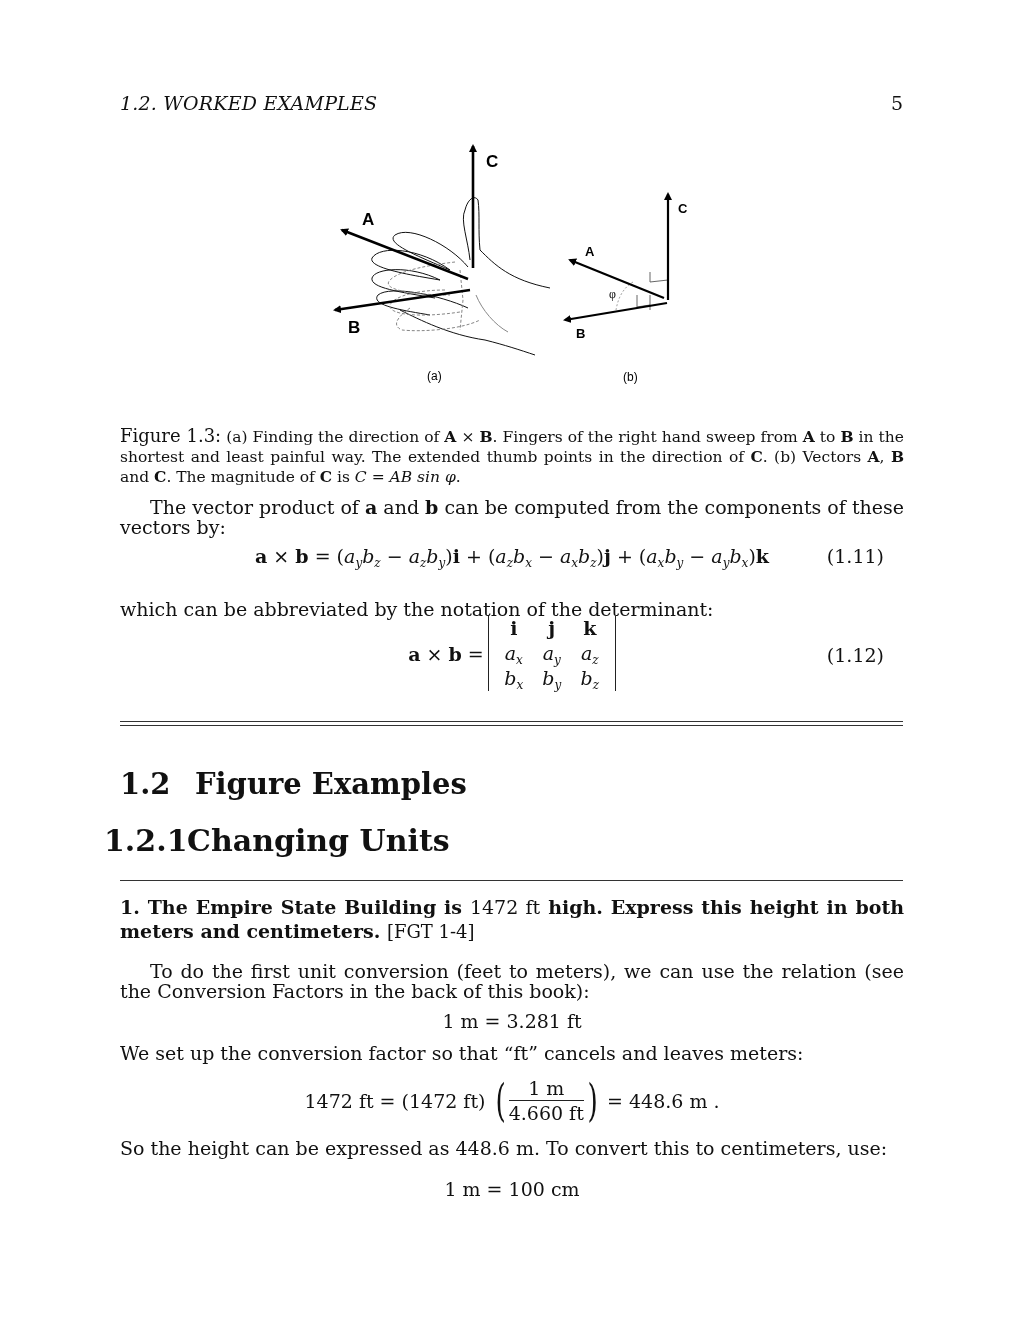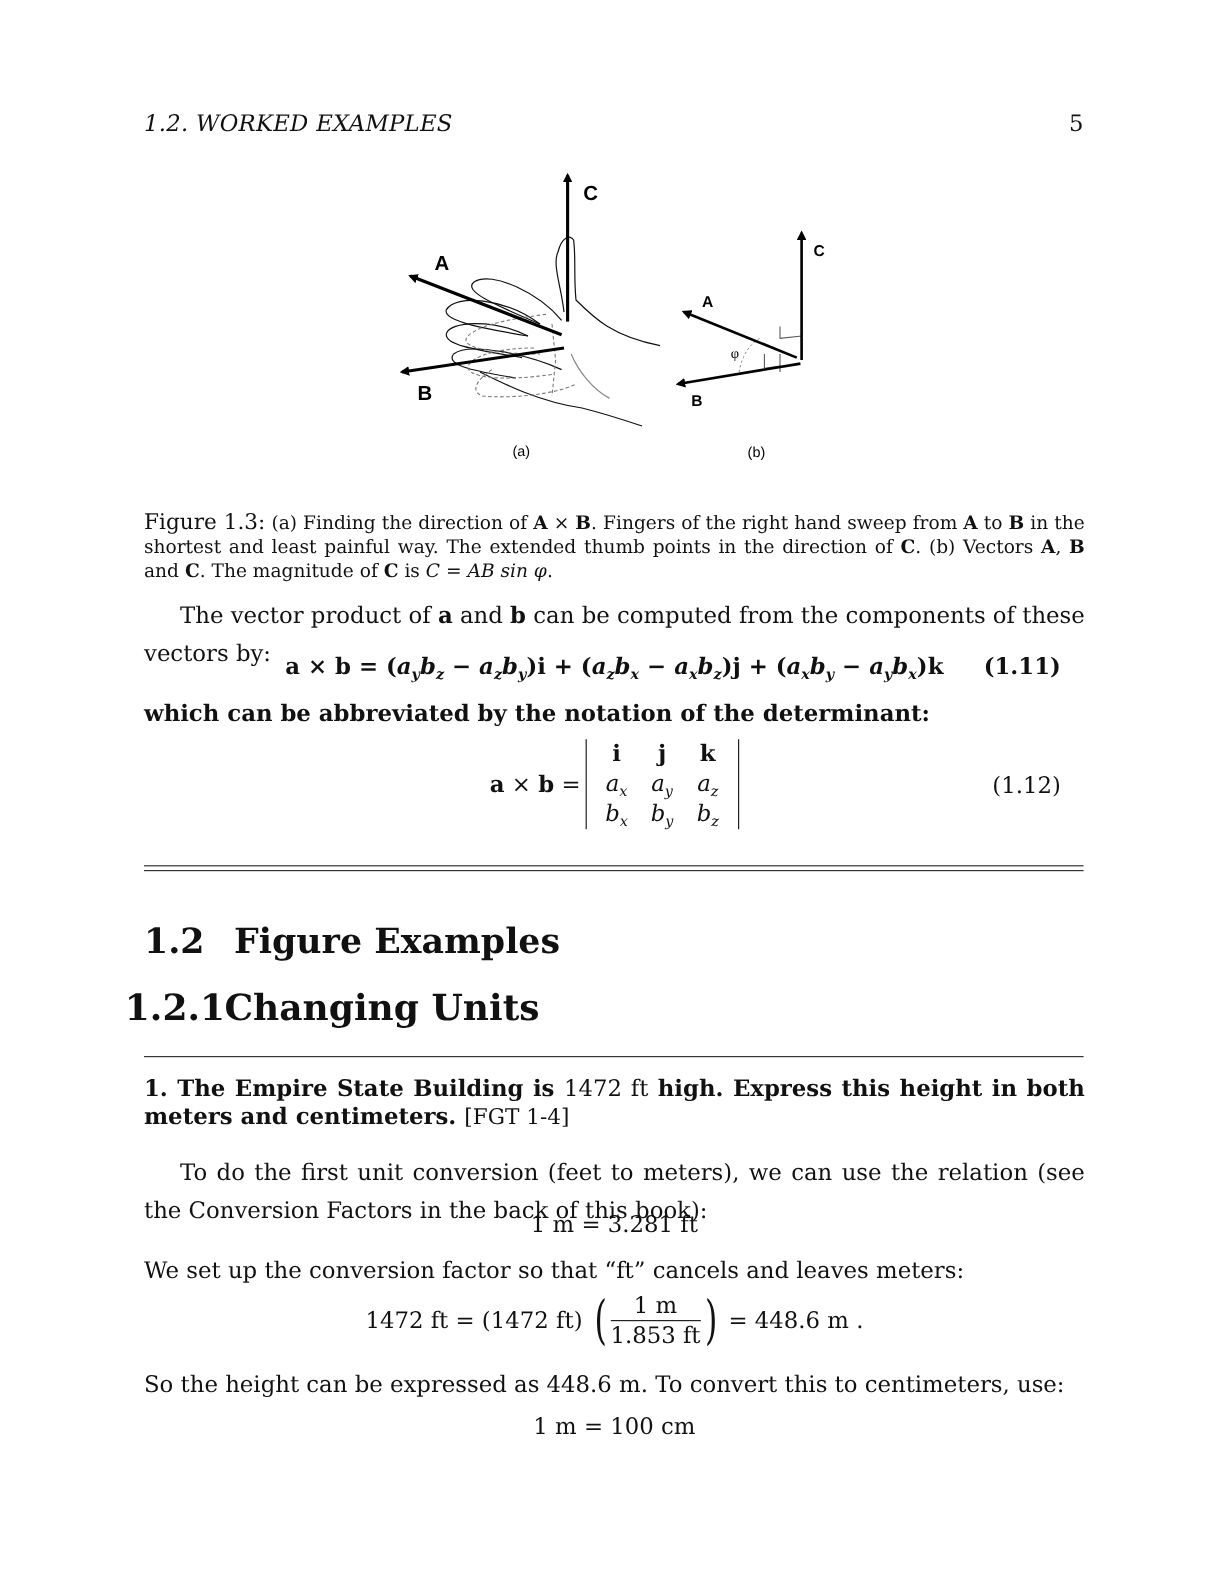--- a/index.html
+++ b/index.html
@@ -6,21 +6,21 @@
   body { width: 1023px; height: 1324px; position: relative; overflow: hidden;
          font-family: "DejaVu Serif", "Liberation Serif", serif; color: #111; }
   .abs { position: absolute; }
   .serif { font-family: "Liberation Serif", "DejaVu Serif", serif; }
   .sans { font-family: "Liberation Sans", "DejaVu Sans", sans-serif; }
   .running-head { left: 120px; top: 92px; font-size: 19px; font-style: italic; letter-spacing: 0.2px; }
   .page-num { right: 120px; top: 92px; font-size: 19px; }
   .figure { left: 320px; top: 140px; width: 380px; height: 250px; }
   .caption { left: 120px; top: 426px; width: 784px; font-size: 15.5px; line-height: 20px; text-align: justify; }
   .caption .fig-lbl { font-size: 18px; }
-  .para { left: 120px; width: 784px; font-size: 19px; line-height: 32px; text-align: justify; }
+  .para { left: 120px; width: 784px; font-size: 19px; line-height: 20px; text-align: justify; }
   .indent { text-indent: 30px; }
   .eq { left: 120px; width: 784px; font-size: 19px; text-align: center; }
   .eqnum { position: absolute; right: 20px; }
   .hr-double { left: 120px; width: 783px; border-top: 1px solid #333; height: 3px; border-bottom: 1px solid #333; }
   .hr { left: 120px; width: 783px; border-top: 1px solid #333; }
   .sec { left: 120px; font-size: 29px; font-weight: bold; }
   .sec .num { display: inline-block; width: 75px; }
   .subsec { left: 104px; font-size: 30px; font-weight: bold; }
   .subsec .num { display: inline-block; width: 83px; }
   .problem { left: 120px; width: 784px; font-size: 19px; line-height: 24px; font-weight: bold; text-align: justify; }
@@ -91,26 +91,26 @@
   </svg>
 </div>
 
 <div class="abs caption">
   <span class="fig-lbl">Figure 1.3:</span>
   <span>(a) Finding the direction of </span><b>A</b><span> × </span><b>B</b><span>. Fingers of the right hand sweep from </span><b>A</b><span> to </span><b>B</b><span> in the shortest and least painful way. The extended thumb points in the direction of </span><b>C</b><span>. (b) Vectors </span><b>A</b><span>, </span><b>B</b><span> and </span><b>C</b><span>. The magnitude of </span><b>C</b><span> is </span><i>C = AB sin φ</i><span>.</span>
 </div>
 
 <div class="abs para indent" style="top:497px;"><span>The vector product of </span><b>a</b><span> and </span><b>b</b><span> can be computed from the components of these vectors by:</span></div>
 
-<div class="abs eq" style="top:545px;font-weight:bold;">
+<div class="abs eq" style="top:545px;">
   <span><b>a</b> × <b>b</b> = (<i>a</i><sub><i>y</i></sub><i>b</i><sub><i>z</i></sub> − <i>a</i><sub><i>z</i></sub><i>b</i><sub><i>y</i></sub>)<b>i</b> + (<i>a</i><sub><i>z</i></sub><i>b</i><sub><i>x</i></sub> − <i>a</i><sub><i>x</i></sub><i>b</i><sub><i>z</i></sub>)<b>j</b> + (<i>a</i><sub><i>x</i></sub><i>b</i><sub><i>y</i></sub> − <i>a</i><sub><i>y</i></sub><i>b</i><sub><i>x</i></sub>)<b>k</b></span>
   <span class="eqnum">(1.11)</span>
 </div>
 
-<div class="abs para" style="top:579px;font-weight:bold;">which can be abbreviated by the notation of the determinant:</div>
+<div class="abs para" style="top:599px;">which can be abbreviated by the notation of the determinant:</div>
 
 <div class="abs eq" style="top:616px;">
   <span style="display:inline-block; vertical-align:middle; margin-right:4px;"><b>a</b> × <b>b</b> =</span><span class="det">
     <table>
       <tbody>
           <tr>
             <td><b>i</b></td>
             <td><b>j</b></td>
             <td><b>k</b></td>
           </tr>
@@ -139,18 +139,18 @@
 <div class="abs hr" style="top:880px;"></div>
 
 <div class="abs problem" style="top:895px;"><span>1. The Empire State Building is </span><span class="nb">1472 ft</span><span> high. Express this height in both meters and centimeters.</span> <span class="ref">[FGT 1-4]</span></div>
 
 <div class="abs para indent" style="top:961px;">To do the first unit conversion (feet to meters), we can use the relation (see the Conversion Factors in the back of this book):</div>
 <div class="abs eq" style="top:1010px;">1 m = 3.281 ft</div>
 <div class="abs para" style="top:1043px;">We set up the conversion factor so that “ft” cancels and leaves meters:</div>
 
 <div class="abs eq" style="top:1076px;">
   <span style="vertical-align:middle;">1472 ft = (1472 ft)</span>
-  <span class="paren">(</span><span class="frac"><span class="n">1 m</span><span class="d">1.853 ft</span></span><span class="paren">)</span>
+  <span class="paren">(</span><span class="frac"><span class="n">1 m</span><span class="d">4.660 ft</span></span><span class="paren">)</span>
   <span style="vertical-align:middle;">= 448.6 m .</span>
 </div>
 
 <div class="abs para" style="top:1138px;">So the height can be expressed as 448.6 m. To convert this to centimeters, use:</div>
 <div class="abs eq" style="top:1178px;">1 m = 100 cm</div>
 
 </body></html>

